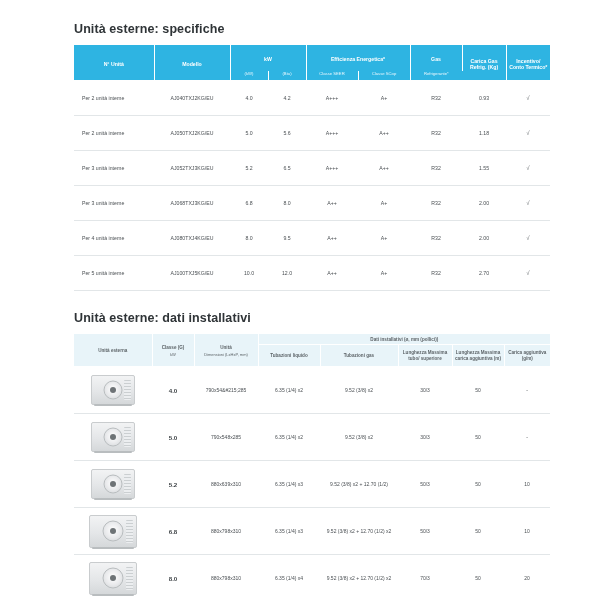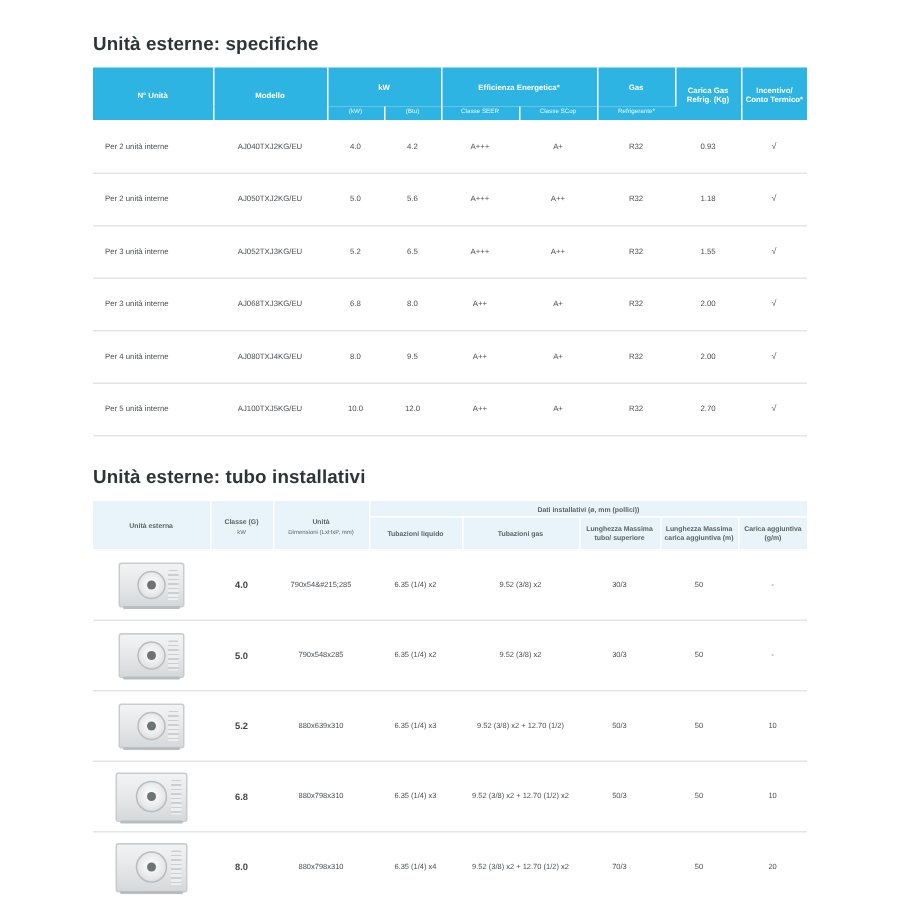--- a/index.html
+++ b/index.html
@@ -11,20 +11,21 @@
     color: #3a3a3a;
   }
   .page {
     width: 600px; height: 600px;
     position: relative;
     overflow: hidden;
     background: #ffffff;
   }
   .section {
     padding: 0 62px;
+    margin-left: 12px;
   }
   .section-title {
     font-size: 12.5px;
     font-weight: 700;
     color: #2f3437;
     margin: 0 0 9px 0;
     letter-spacing: 0.1px;
   }
   .sec1 { padding-top: 22px; }
   .sec2 { padding-top: 20px; }
@@ -263,21 +264,21 @@
           <td>A+</td>
           <td>R32</td>
           <td>2.70</td>
           <td class="check">√</td>
         </tr>
       </tbody>
     </table>
   </div>
 
   <div class="section sec2">
-    <h2 class="section-title">Unità esterne: tubo installativi</h2>
+    <h2 class="section-title">Unità esterne: dati installativi</h2>
 
     <table class="t2">
       <colgroup>
         <col style="width:78px">
         <col style="width:42px">
         <col style="width:64px">
         <col style="width:62px">
         <col style="width:78px">
         <col style="width:54px">
         <col style="width:52px">

